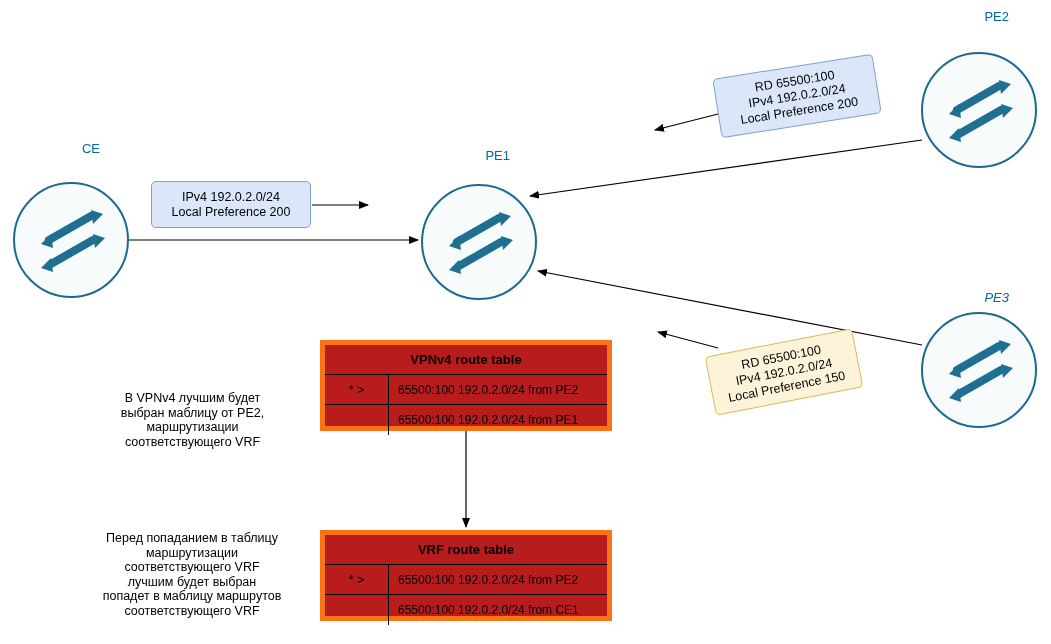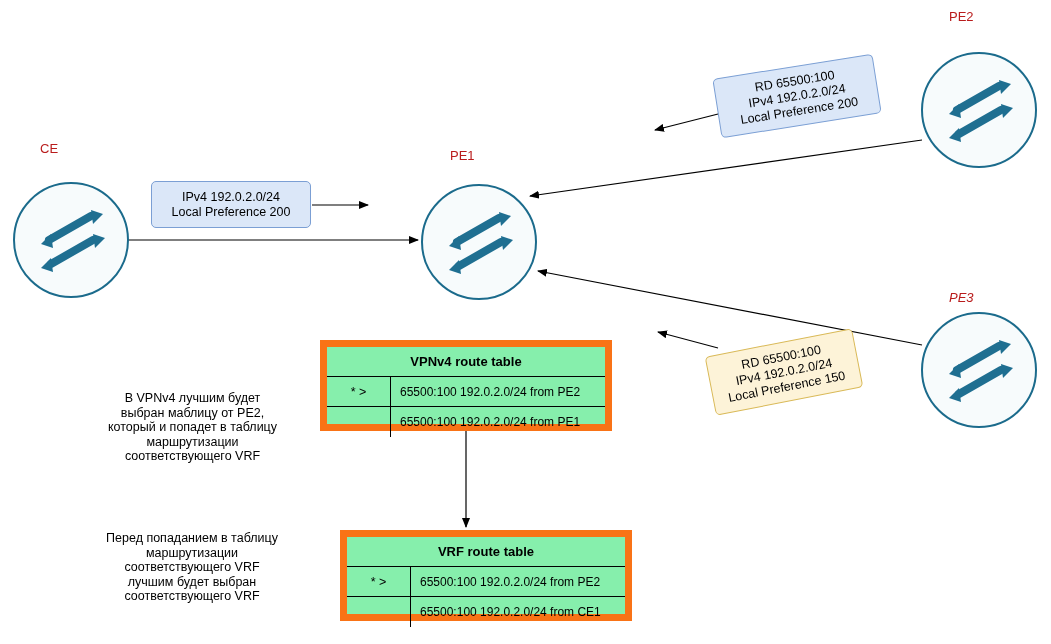--- a/index.html
+++ b/index.html
@@ -28,22 +28,22 @@
     box-sizing: border-box;
   }
   .router svg {
     position: absolute;
     left: 0;
     top: 0;
   }
   .node-label {
     position: absolute;
     font-size: 13px;
-    color: #b91c1c;
-    text-align: left;
+    color: #0369a1;
+    text-align: right;
     white-space: nowrap;
   }
   .callout {
     position: absolute;
     box-sizing: border-box;
     border-radius: 5px;
     font-size: 12.5px;
     line-height: 15px;
     text-align: center;
     display: flex;
@@ -62,23 +62,23 @@
   }
   .note {
     position: absolute;
     font-size: 12.5px;
     line-height: 14.5px;
     text-align: center;
     color: #000;
   }
   .table-box {
     position: absolute;
-    border: 7px solid #f97316;
-    box-sizing: border-box;
-    background: #86efac;
+    border: 5px solid #f97316;
+    box-sizing: border-box;
+    background: #b91c1c;
   }
   .table-box .thead {
     font-weight: bold;
     font-size: 13px;
     text-align: center;
     padding: 7px 4px;
     border-bottom: 1px solid #000;
     box-sizing: border-box;
     height: 30px;
   }
@@ -221,46 +221,46 @@
 
   <div class="callout callout-yellow" style="left: 709px; top: 342px; width: 150px; height: 60px; transform: rotate(-11deg);">
     <div>RD 65500:100</div>
     <div>IPv4 192.0.2.0/24</div>
     <div>Local Preference 150</div>
   </div>
 
   <div class="note" style="left: 85px; top: 343px; width: 215px; margin-top: 48px;">
     <div>В VPNv4 лучшим будет</div>
     <div>выбран маблицу от PE2,</div>
-    <div>который и попадет в таблицу</div>
     <div>маршрутизации</div>
     <div>соответствующего VRF</div>
   </div>
 
   <div class="note" style="left: 82px; top: 531px; width: 220px;">
     <div>Перед попаданием в таблицу</div>
     <div>маршрутизации</div>
     <div>соответствующего VRF</div>
     <div>лучшим будет выбран</div>
+    <div>попадет в маблицу маршрутов</div>
     <div>соответствующего VRF</div>
   </div>
 
   <div class="table-box" style="left: 320px; top: 340px; width: 292px; height: 91px;">
     <div class="thead">VPNv4 route table</div>
     <div class="trow">
       <div class="cell-mark">* &gt;</div>
       <div class="cell-route">65500:100 192.0.2.0/24 from  PE2</div>
     </div>
     <div class="trow">
       <div class="cell-mark"></div>
       <div class="cell-route">65500:100 192.0.2.0/24 from  PE1</div>
     </div>
   </div>
 
-  <div class="table-box" style="left: 320px; top: 530px; width: 292px; height: 91px; margin-left: 20px;">
+  <div class="table-box" style="left: 320px; top: 530px; width: 292px; height: 91px;">
     <div class="thead">VRF route  table</div>
     <div class="trow">
       <div class="cell-mark">* &gt;</div>
       <div class="cell-route">65500:100 192.0.2.0/24 from  PE2</div>
     </div>
     <div class="trow">
       <div class="cell-mark"></div>
       <div class="cell-route">65500:100 192.0.2.0/24 from  CE1</div>
     </div>
   </div>

